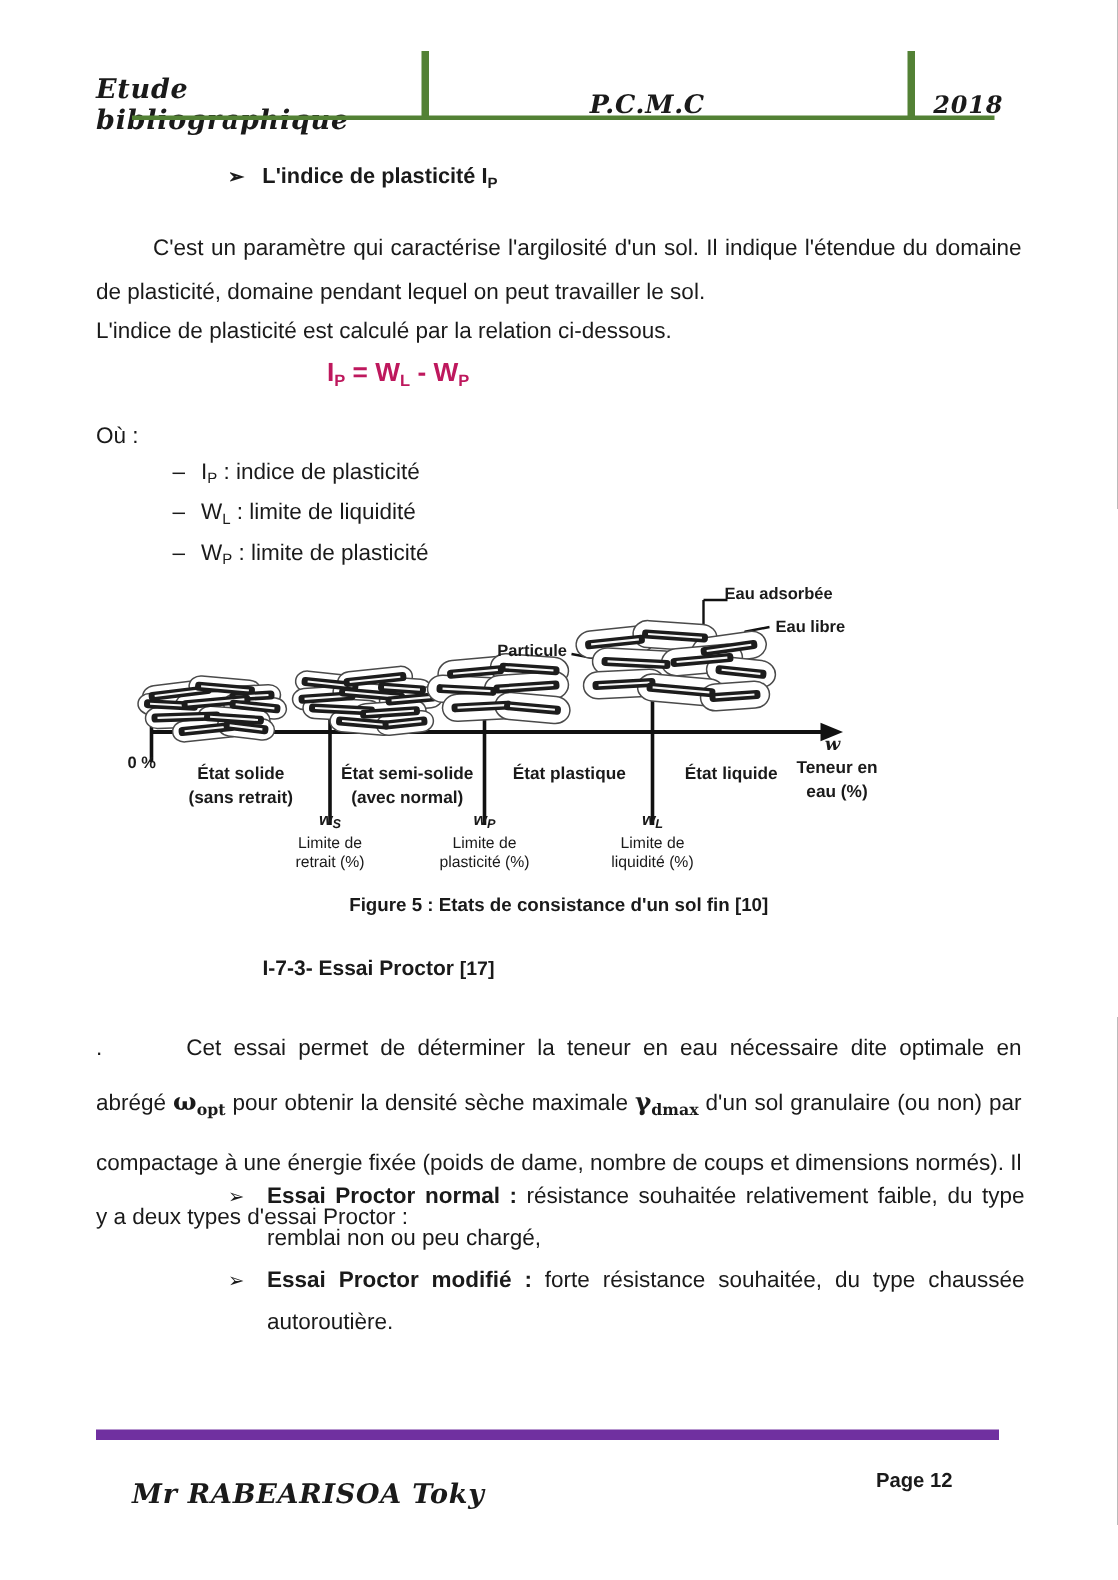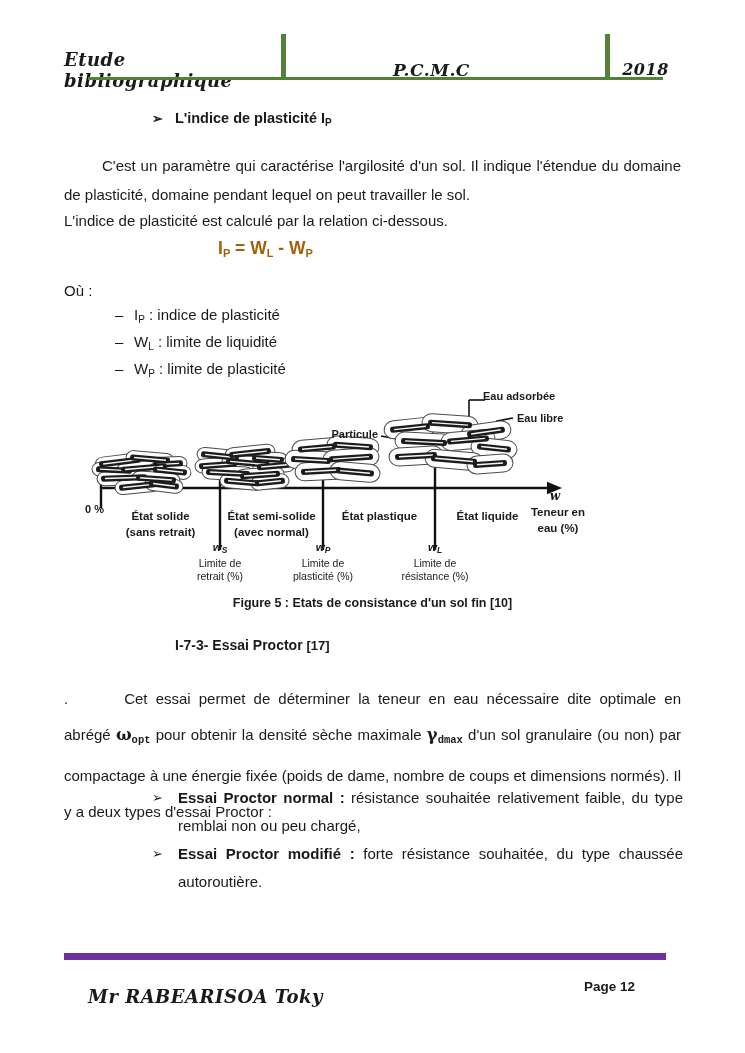--- a/index.html
+++ b/index.html
@@ -19,21 +19,21 @@
   .h-right .t{font-size:16px;}
   .header-line{position:absolute;left:88px;top:77px;width:575px;height:3px;background:#538135;}
 
   
   .h1{position:absolute;left:152px;top:110px;font-size:14.5px;font-weight:bold;}
   .h1 .marker{display:inline-block;margin-right:12px;font-size:13px;}
   sub.s{font-size:10px;vertical-align:-3px;font-weight:inherit;}
   .p1{position:absolute;left:64px;top:137px;width:617px;font-size:15px;line-height:28.5px;
       text-align:justify;text-indent:38px;}
   .p1b{position:absolute;left:64px;top:192px;width:617px;font-size:15px;line-height:28.5px;}
-  .formula{position:absolute;left:218px;top:238px;font-size:17.5px;font-weight:bold;color:#a16207;}
+  .formula{position:absolute;left:218px;top:238px;font-size:17.5px;font-weight:bold;color:#be185d;}
   .formula sub.s{font-size:11px;}
   .where{position:absolute;left:64px;top:282px;font-size:15px;}
   .defs{position:absolute;left:115px;top:306px;font-size:15px;}
   .def-row{display:flex;height:27px;align-items:flex-start;}
   .def-row .dash{width:19px;}
 
   
   .figure{position:absolute;left:85px;top:386px;width:560px;height:205px;}
   .figure svg{position:absolute;left:0;top:0;}
   .fig-label{position:absolute;font-size:11px;font-weight:bold;white-space:nowrap;}
@@ -49,21 +49,21 @@
 
   .caption{position:absolute;left:64px;top:596px;width:617px;text-align:center;
            font-size:12.5px;font-weight:bold;}
 
   
   .h2{position:absolute;left:175px;top:637px;font-size:14px;font-weight:bold;}
   .h2 .ref{font-size:13px;}
   .p2{position:absolute;left:64px;top:666px;width:617px;font-size:15px;line-height:36px;text-align:justify;}
   .p2 .spacer{display:inline-block;width:56px;}
   .sym{font-family:"DejaVu Serif",serif;font-weight:bold;font-size:16.5px;}
-  .sym sub{font-size:10.5px;vertical-align:-3px;font-family:Liberation Mono, monospace;}
+  .sym sub{font-size:10.5px;vertical-align:-3px;}
   .bullets{position:absolute;left:152px;top:784px;width:531px;}
   .b-item{display:flex;}
   .b-item .marker{width:26px;font-size:13px;line-height:28px;flex:none;}
   .b-item .b-text{width:505px;font-size:15px;line-height:28px;text-align:justify;}
 
   
   .footer-bar{position:absolute;left:64px;top:953px;width:602px;height:7px;background:#7030a0;}
   .page-num{position:absolute;right:110px;top:979px;font-size:13.5px;font-weight:bold;}
   .author{position:absolute;left:88px;top:986px;font-size:18px;}
 </style>
@@ -271,21 +271,21 @@
         <div>retrait (%)</div>
     </div>
     <div class="limit" style="left:183px;">
       <div class="lsym"><span>w</span><sub>P</sub></div>
       <div>Limite de</div>
         <div>plasticité (%)</div>
     </div>
     <div class="limit" style="left:295px;">
       <div class="lsym"><span>w</span><sub>L</sub></div>
       <div>Limite de</div>
-        <div>résistance (%)</div>
+        <div>liquidité (%)</div>
     </div>
   </div>
 
   <div class="caption">Figure 5 : Etats de consistance d'un sol fin [10]</div>
 
   <div class="h2">
     <span>I-7-3- Essai Proctor </span><span class="ref">[17]</span>
   </div>
 
   <p class="p2"><span>.</span><span class="spacer"></span><span>Cet essai permet de déterminer la teneur en eau nécessaire dite optimale en abrégé </span><span class="sym"><span>ω</span><sub>opt</sub></span><span> pour obtenir la densité sèche maximale </span><span class="sym"><span>γ</span><sub>dmax</sub></span><span> d'un sol granulaire (ou non) par compactage à une énergie fixée (poids de dame, nombre de coups et dimensions normés). Il y a deux types d'essai Proctor :</span></p>

